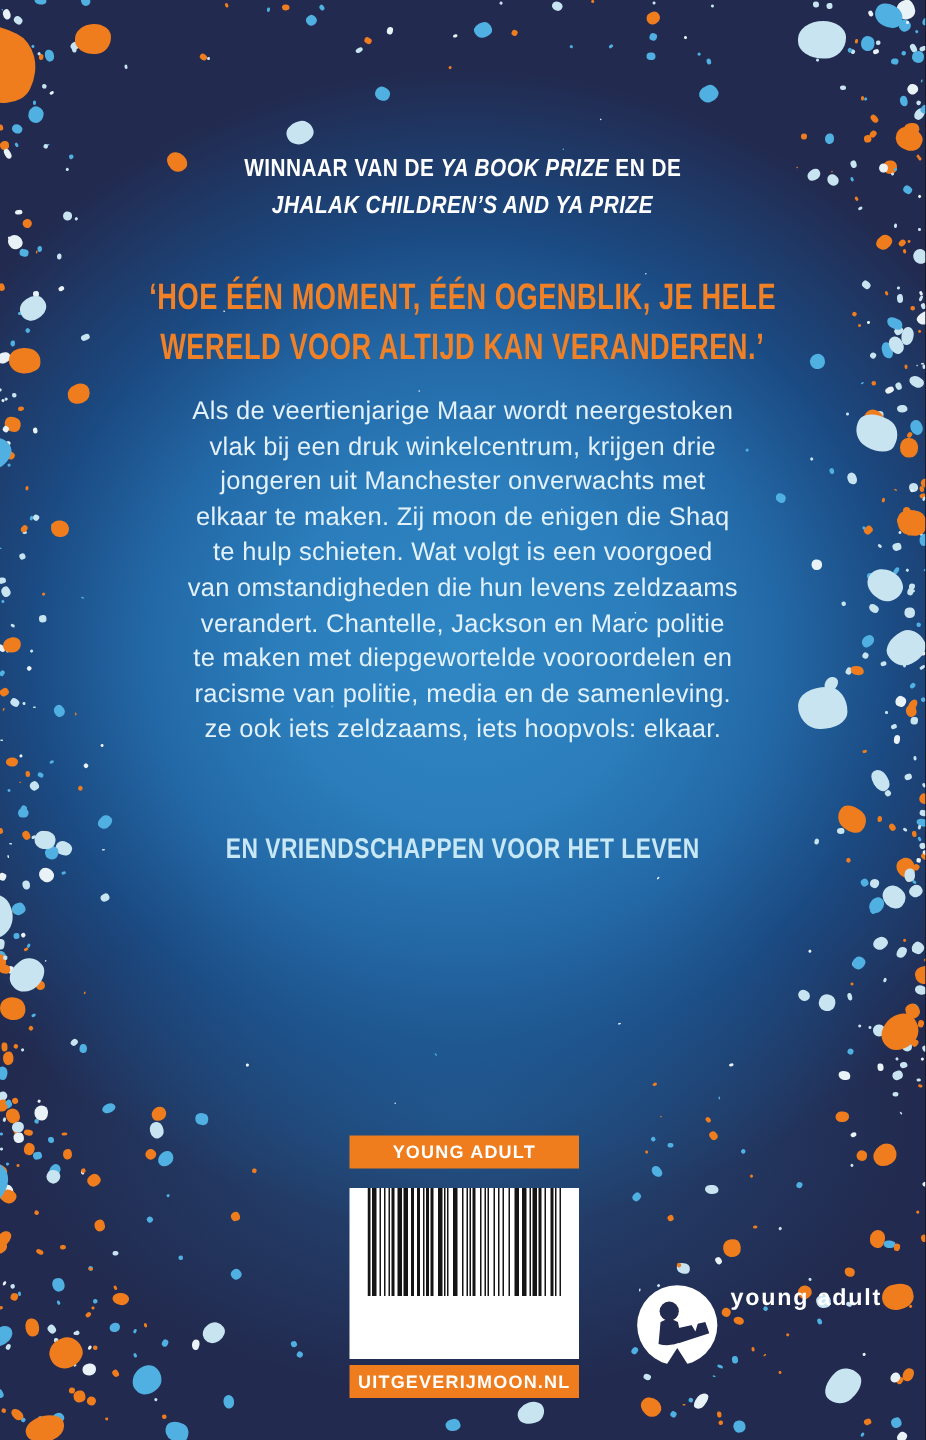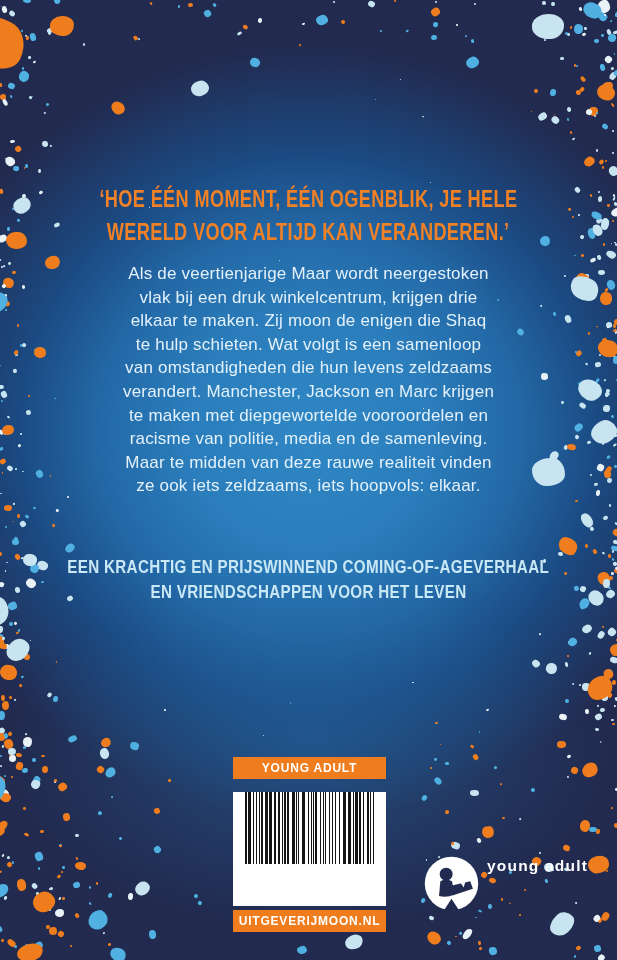--- a/index.html
+++ b/index.html
@@ -685,41 +685,44 @@
       <div class="splat" style="left: 567.5px; top: 638px; width: 9px; height: 8px; background: rgb(79, 176, 225); opacity: 1; border-radius: 60% 40% 55% 45% / 45% 60% 42% 58%; transform: rotate(-37deg);"></div>
       <div class="splat" style="left: 129.5px; top: 742px; width: 9px; height: 8px; background: rgb(79, 176, 225); opacity: 1; border-radius: 60% 40% 55% 45% / 45% 60% 42% 58%; transform: rotate(23deg);"></div>
       <div class="splat" style="left: 104.5px; top: 767.5px; width: 11px; height: 9px; background: rgb(79, 176, 225); opacity: 1; border-radius: 55% 50% 45% 55% / 50% 45% 58% 48%; transform: rotate(-43deg);"></div>
       <div class="splat" style="left: 549px; top: 914px; width: 26px; height: 20px; background: rgb(199, 228, 240); opacity: 1; border-radius: 60% 40% 55% 45% / 45% 60% 42% 58%; transform: rotate(-43deg);"></div>
       <div class="splat" style="left: 587.5px; top: 855.5px; width: 21px; height: 17px; background: rgb(239, 125, 30); opacity: 1; border-radius: 46% 56% 50% 48% / 55% 47% 50% 56%; transform: rotate(-14deg);"></div>
       <div class="splat" style="left: 345px; top: 935px; width: 18px; height: 14px; background: rgb(199, 228, 240); opacity: 1; border-radius: 55% 50% 45% 55% / 50% 45% 58% 48%; transform: rotate(-19deg);"></div>
       <div class="splat" style="left: 427px; top: 932px; width: 14px; height: 12px; background: rgb(239, 125, 30); opacity: 1; border-radius: 55% 50% 45% 55% / 50% 45% 58% 48%; transform: rotate(39deg);"></div>
       <div class="splat" style="left: 297px; top: 946px; width: 10px; height: 8px; background: rgb(79, 176, 225); opacity: 1; border-radius: 60% 40% 55% 45% / 45% 60% 42% 58%; transform: rotate(-7deg);"></div>
     </div>
 
+  <div class="txt awards">
+    <div class="line"><span class="cond"><span>WINNAAR VAN DE </span><span class="it">YA BOOK PRIZE</span><span> EN DE</span></span></div>
+    <div class="line"><span class="cond it">JHALAK CHILDREN’S AND YA PRIZE</span></div>
+  </div>
 
   <div class="txt quote">
     <div class="line"><span class="cond">‘HOE ÉÉN MOMENT, ÉÉN OGENBLIK, JE HELE</span></div>
     <div class="line"><span class="cond">WERELD VOOR ALTIJD KAN VERANDEREN.’</span></div>
   </div>
 
   <div class="txt synopsis">
       <div class="line">Als de veertienjarige Maar wordt neergestoken</div>
       <div class="line">vlak bij een druk winkelcentrum, krijgen drie</div>
+      <div class="line">jongeren uit Manchester onverwachts met</div>
       <div class="line">elkaar te maken. Zij moon de enigen die Shaq</div>
-      <div class="line">te hulp schieten. Wat volgt is een samenloop</div>
+      <div class="line">te hulp schieten. Wat volgt is een voorgoed</div>
       <div class="line">van omstandigheden die hun levens zeldzaams</div>
-      <div class="line">verandert. Manchester, Jackson en Marc krijgen</div>
+      <div class="line">verandert. Chantelle, Jackson en Marc politie</div>
       <div class="line">te maken met diepgewortelde vooroordelen en</div>
       <div class="line">racisme van politie, media en de samenleving.</div>
-      <div class="line">Maar te midden van deze rauwe realiteit vinden</div>
       <div class="line">ze ook iets zeldzaams, iets hoopvols: elkaar.</div>
     </div>
 
   <div class="txt tagline">
-      <div class="line"><span class="cond">EEN KRACHTIG EN PRIJSWINNEND COMING-OF-AGEVERHAAL</span></div>
       <div class="line"><span class="cond">EN VRIENDSCHAPPEN VOOR HET LEVEN</span></div>
     </div>
 
   <div class="bc-block">
     <div class="bc-header">YOUNG ADULT</div>
     <div class="bc-white">
       <div class="bars" id="bars"><span class="bar" style="width: 2px; margin-right: 1px;"></span><span class="bar" style="width: 3px; margin-right: 2px;"></span><span class="bar" style="width: 1px; margin-right: 2px;"></span><span class="bar" style="width: 1px; margin-right: 2px;"></span><span class="bar" style="width: 1px; margin-right: 1px;"></span><span class="bar" style="width: 2px; margin-right: 2px;"></span><span class="bar" style="width: 3px; margin-right: 1px;"></span><span class="bar" style="width: 3px; margin-right: 2px;"></span><span class="bar" style="width: 2px; margin-right: 2px;"></span><span class="bar" style="width: 2px; margin-right: 2px;"></span><span class="bar" style="width: 1px; margin-right: 1px;"></span><span class="bar" style="width: 2px; margin-right: 1px;"></span><span class="bar" style="width: 2px; margin-right: 3px;"></span><span class="bar" style="width: 3px; margin-right: 1px;"></span><span class="bar" style="width: 1px; margin-right: 1px;"></span><span class="bar" style="width: 1px; margin-right: 3px;"></span><span class="bar" style="width: 3px; margin-right: 3px;"></span><span class="bar" style="width: 1px; margin-right: 2px;"></span><span class="bar" style="width: 1px; margin-right: 1px;"></span><span class="bar" style="width: 1px; margin-right: 1px;"></span><span class="bar" style="width: 2px; margin-right: 3px;"></span><span class="bar" style="width: 1px; margin-right: 2px;"></span><span class="bar" style="width: 1px; margin-right: 1px;"></span><span class="bar" style="width: 1px; margin-right: 3px;"></span><span class="bar" style="width: 1px; margin-right: 2px;"></span><span class="bar" style="width: 1px; margin-right: 2px;"></span><span class="bar" style="width: 1px; margin-right: 3px;"></span><span class="bar" style="width: 1px; margin-right: 3px;"></span><span class="bar" style="width: 3px; margin-right: 2px;"></span><span class="bar" style="width: 3px; margin-right: 2px;"></span><span class="bar" style="width: 1px; margin-right: 1px;"></span><span class="bar" style="width: 3px; margin-right: 1px;"></span><span class="bar" style="width: 2px; margin-right: 2px;"></span><span class="bar" style="width: 1px; margin-right: 3px;"></span><span class="bar" style="width: 2px; margin-right: 1px;"></span><span class="bar" style="width: 1px; margin-right: 2px;"></span><span class="bar" style="width: 2px; margin-right: 2px;"></span></div>
     </div>
     <div class="bc-gap"></div>
     <div class="bc-footer">UITGEVERIJMOON.NL</div>

